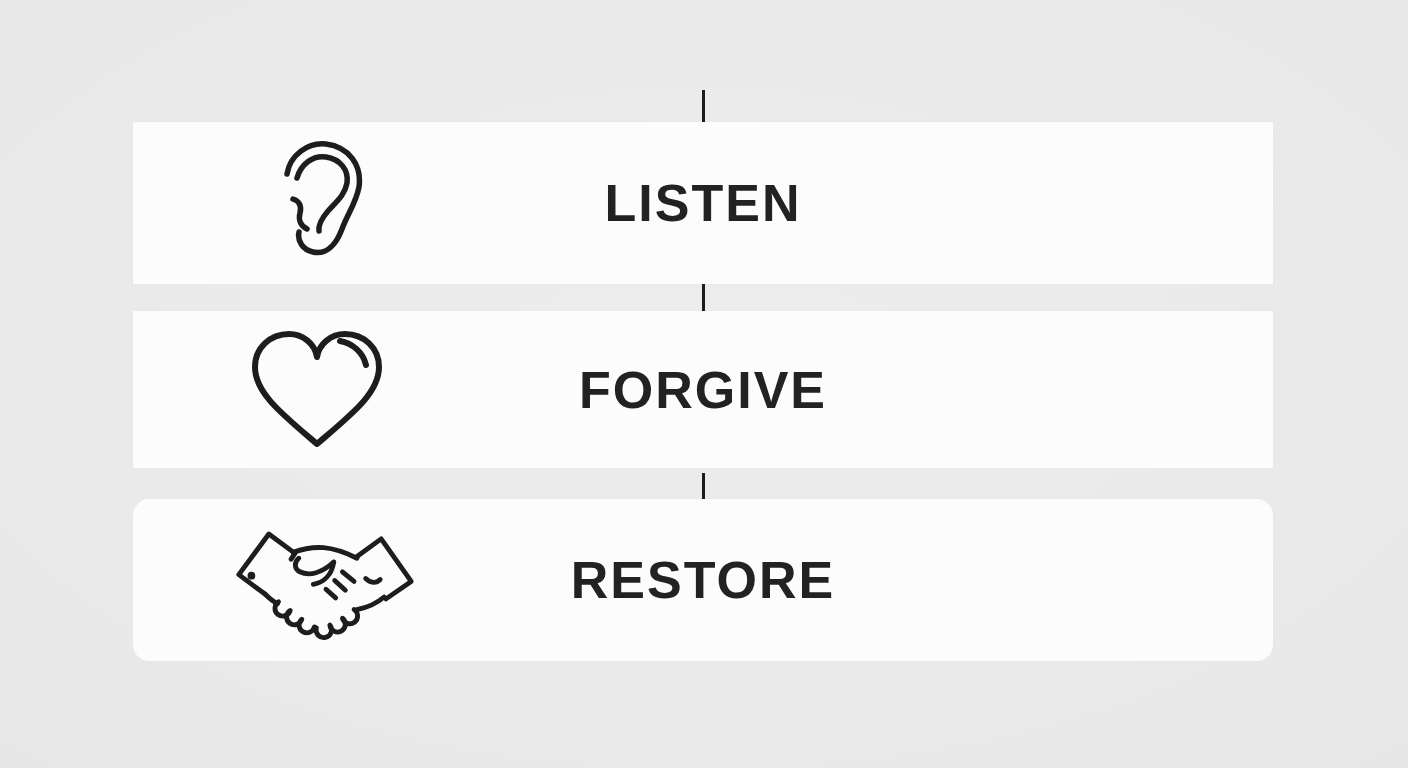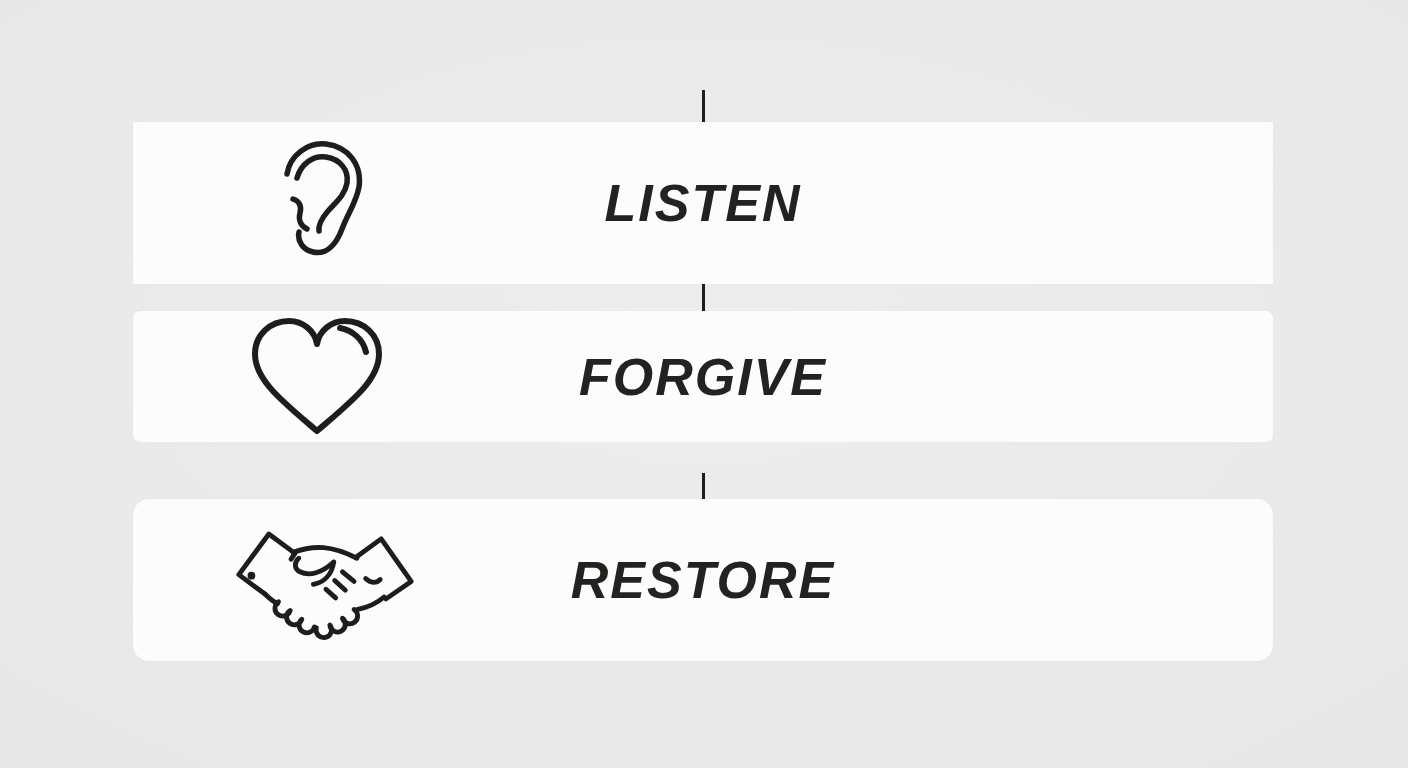--- a/index.html
+++ b/index.html
@@ -20,35 +20,34 @@
       radial-gradient(ellipse 120% 120% at 50% 45%, #ededed 0%, #e8e8e8 55%, #e0e0e0 100%);
   }
   .bar {
     position: absolute;
     left: 133px;
     width: 1140px;
     background: #fcfcfc;
     box-shadow: 0 0 2px rgba(0,0,0,0.03);
   }
   .bar-1 { top: 122px; height: 162px; }
-  .bar-2 { top: 311px; height: 131px; border-radius: 7px; }
+  .bar-2 { top: 311px; height: 157px; }
   .bar-3 { top: 499px; height: 162px; border-radius: 16px; }
 
   .step-label {
     position: absolute;
     left: 0;
     right: 0;
     top: 50%;
     transform: translateY(-50%);
     text-align: center;
     font-size: 52px;
     font-weight: bold;
     letter-spacing: 2px;
     color: #222220;
-    font-style: italic;
   }
 
   .icon-wrap {
     position: absolute;
     top: 50%;
     transform: translateY(-50%);
     line-height: 0;
   }
   .icon-ear       { left: 145px; width: 102px; height: 130px; }
   .icon-heart     { left: 109px; width: 150px; height: 130px; }

